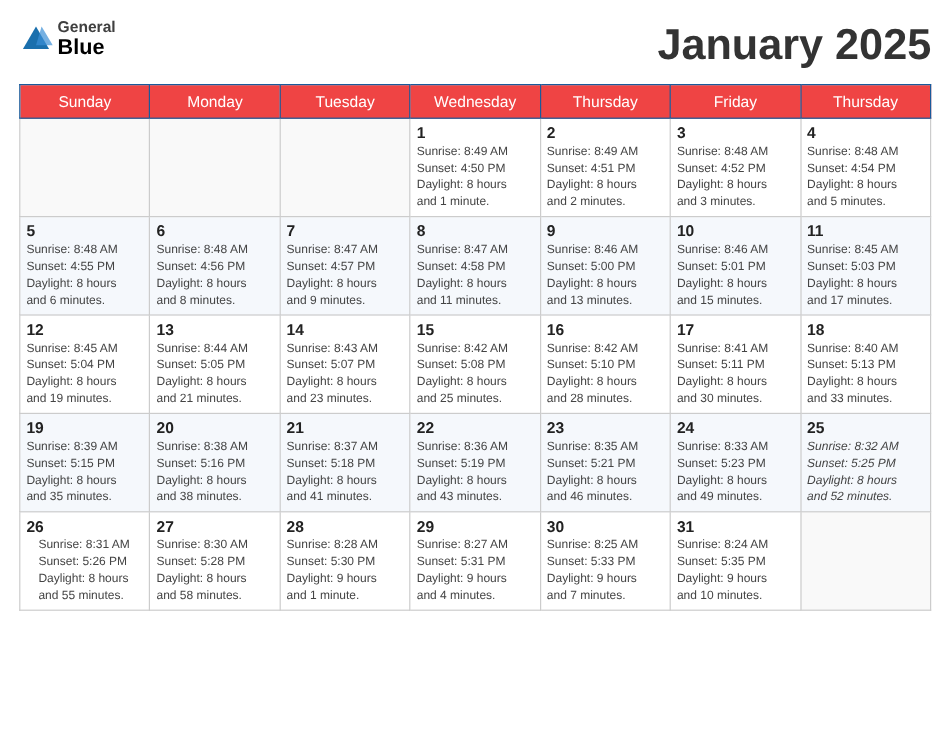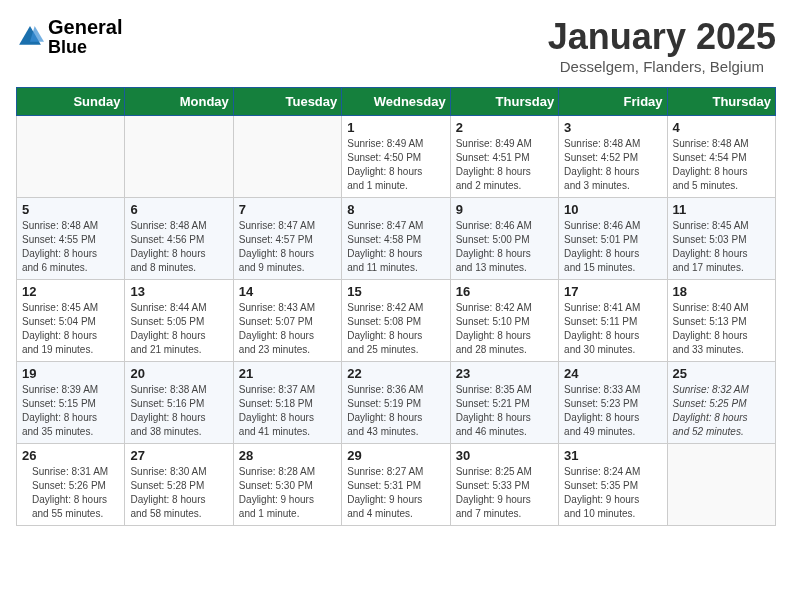--- a/index.html
+++ b/index.html
@@ -20,57 +20,57 @@
       display: flex;
       align-items: center;
       gap: 4px;
     }
     .logo-text {
       display: flex;
       flex-direction: column;
       line-height: 1.1;
     }
     .logo-general {
-      font-size: 20px;
+      font-size: 13px;
       font-weight: bold;
-      color: #000000;
+      color: #404040;
     }
     .logo-blue {
       font-size: 18px;
       font-weight: bold;
       color: #000000;
     }
     .logo-icon {
       width: 28px;
       height: 28px;
     }
     .title-area {
-      text-align: center;
+      text-align: left;
     }
     .cal-title {
       font-size: 36px;
       font-weight: bold;
       color: #333;
     }
     .cal-subtitle {
       font-size: 15px;
       color: #555;
     }
     .calendar {
       width: 100%;
       border-collapse: collapse;
       border: 1px solid #ccc;
     }
     .calendar th {
-      background-color: #15803d;
+      background-color: #ef4444;
       color: #fff;
       font-size: 13px;
-      font-weight: bold;
+      font-weight: normal;
       padding: 6px 4px;
-      text-align: right;
+      text-align: center;
       border: 1px solid #1a5a9a;
     }
     .calendar td {
       border: 1px solid #ccc;
       vertical-align: top;
       padding: 4px 5px;
       width: 108px;
       min-height: 80px;
       font-size: 10.5px;
       color: #333;
@@ -104,21 +104,20 @@
       <polygon points="18,4 32,28 4,28" fill="#1a6fad"></polygon>
       <polygon points="24,4 36,24 18,24" fill="#3a8fd5" opacity="0.7"></polygon>
     </svg>
     <div class="logo-text">
       <span class="logo-general">General</span>
       <span class="logo-blue">Blue</span>
     </div>
   </div>
   <div class="title-area">
     <div class="cal-title">January 2025</div>
-    <div class="cal-subtitle">Desselgem, Flanders, Belgium</div>
   </div>
 </div>
 
 <table class="calendar">
   <thead>
     <tr>
     <th>Sunday</th>
         <th>Monday</th>
         <th>Tuesday</th>
         <th>Wednesday</th>

